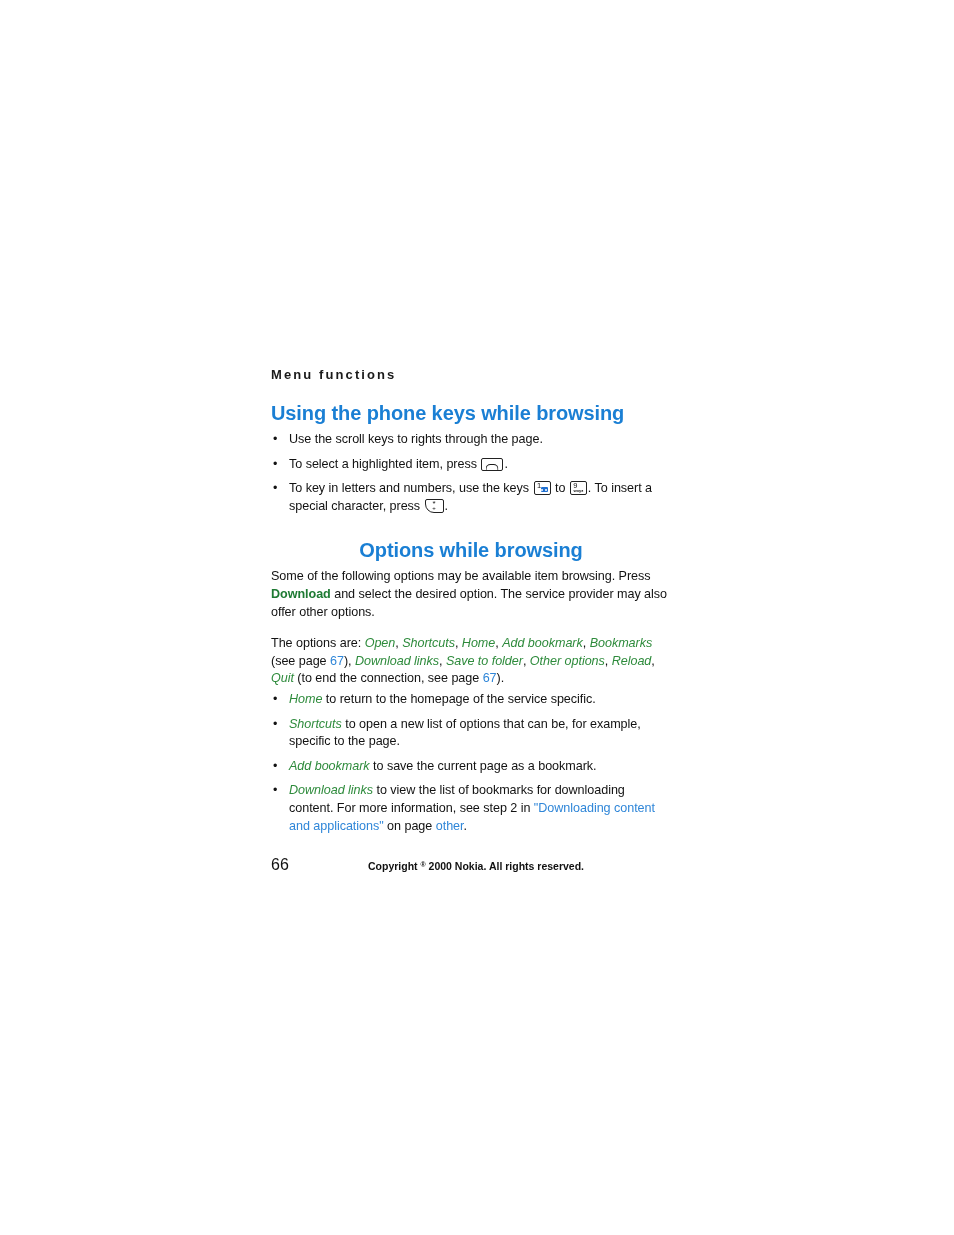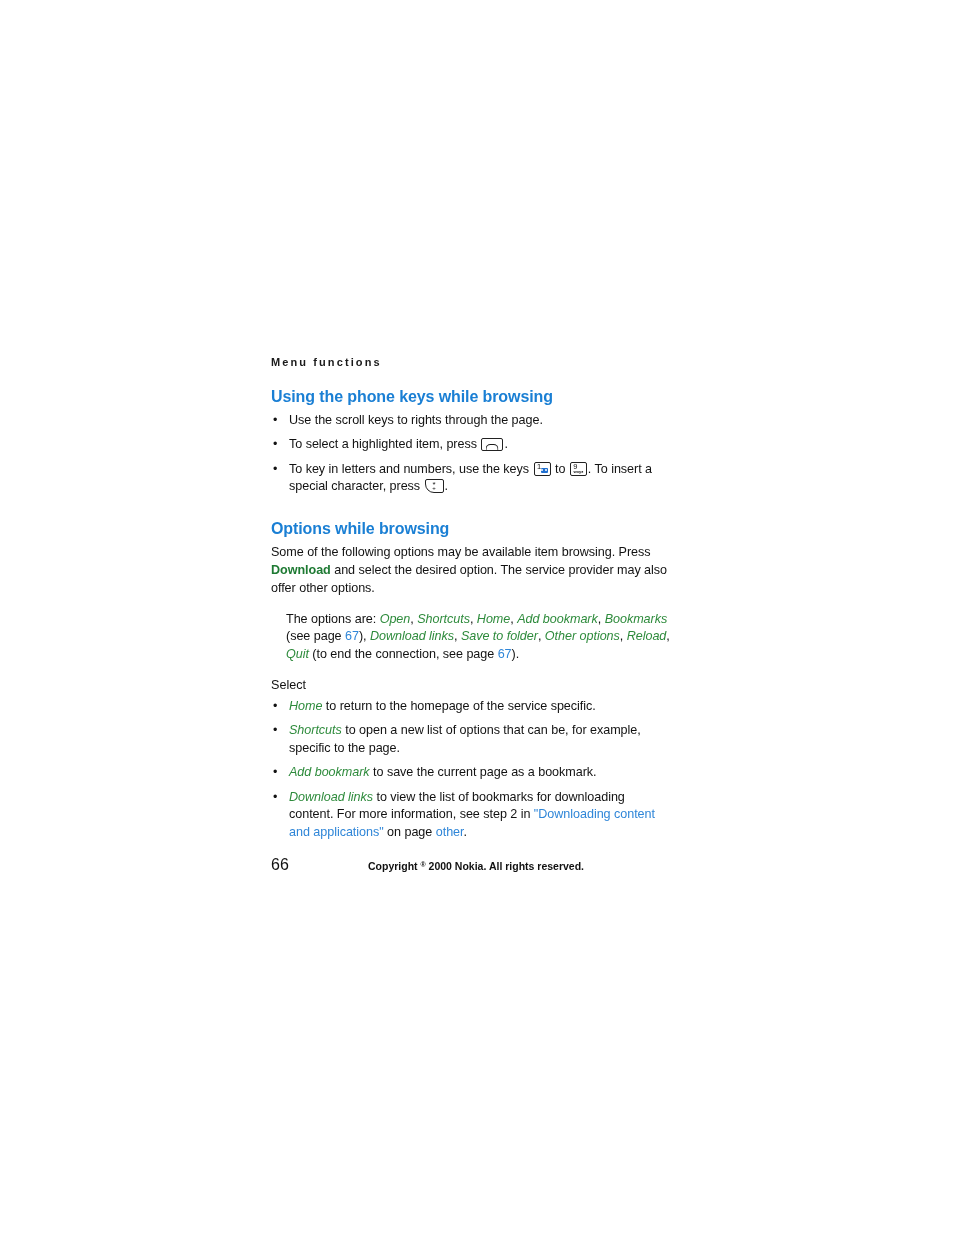--- a/index.html
+++ b/index.html
@@ -26,50 +26,50 @@
 
   
   .content {
     position: absolute;
     left: 271px;
     top: 352px;
     width: 400px;
   }
 
   .running-head {
-    font-size: 11px;
+    font-size: 13px;
     font-weight: bold;
     letter-spacing: 2.1px;
     color: #1a1a1a;
-    margin: 4px 0 19px 0;
+    margin: 16px 0 19px 0;
     line-height: 1.1;
   }
 
   h2.section-heading {
-    font-size: 16px;
+    font-size: 20px;
     font-weight: bold;
     color: #1a7fd4;
     margin: 0 0 5px 0;
     line-height: 1.25;
     letter-spacing: -0.1px;
   }
   h2.section-heading.second {
     margin-top: 23px;
+    text-align: center;
   }
 
   p.body-text {
     font-size: 12.6px;
     line-height: 17.8px;
     margin: 0 0 0 0;
     color: #121212;
     letter-spacing: -0.05px;
   }
   p.body-text + p.body-text {
     margin-top: 13px;
-    margin-left: 15px;
   }
 
   ul.bullets {
     list-style: none;
     margin: 3px 0 0 0;
     padding: 0;
   }
   ul.bullets li {
     position: relative;
     padding-left: 18px;
@@ -277,21 +277,20 @@
         <span>To key in letters and numbers, use the keys </span><span class="key key-num"><span class="num">1</span><span class="vm"></span></span><span> to </span><span class="key key-num"><span class="num">9</span><span class="sub">wxyz</span></span><span>. To insert a special character, press </span><span class="key key-star"><span class="st">*</span><span class="pl">+</span></span><span>.</span>
       </li>
     </ul>
 
     <h2 class="section-heading second">Options while browsing</h2>
 
     <p class="body-text"><span>Some of the following options may be available item browsing. Press </span><strong class="opt-bold">Download</strong><span> and select the desired option. The service provider may also offer other options.</span></p>
 
     <p class="body-text"><span>The options are: </span><em class="opt">Open</em>, <em class="opt">Shortcuts</em>, <em class="opt">Home</em>, <em class="opt">Add bookmark</em>, <em class="opt">Bookmarks</em><span> (see page </span><span class="xref">67</span><span>), </span><em class="opt">Download links</em>, <em class="opt">Save to folder</em>, <em class="opt">Other options</em>, <em class="opt">Reload</em>, <em class="opt">Quit</em><span> (to end the connection, see page </span><span class="xref">67</span><span>).</span></p>
 
-    <div class="lead-line">Select</div>
 
     <ul class="bullets">
 
       <li>
         <span class="bullet-dot">•</span>
         <em class="opt">Home</em><span> to return to the homepage of the service specific.</span>
       </li>
 
       <li>
         <span class="bullet-dot">•</span>

